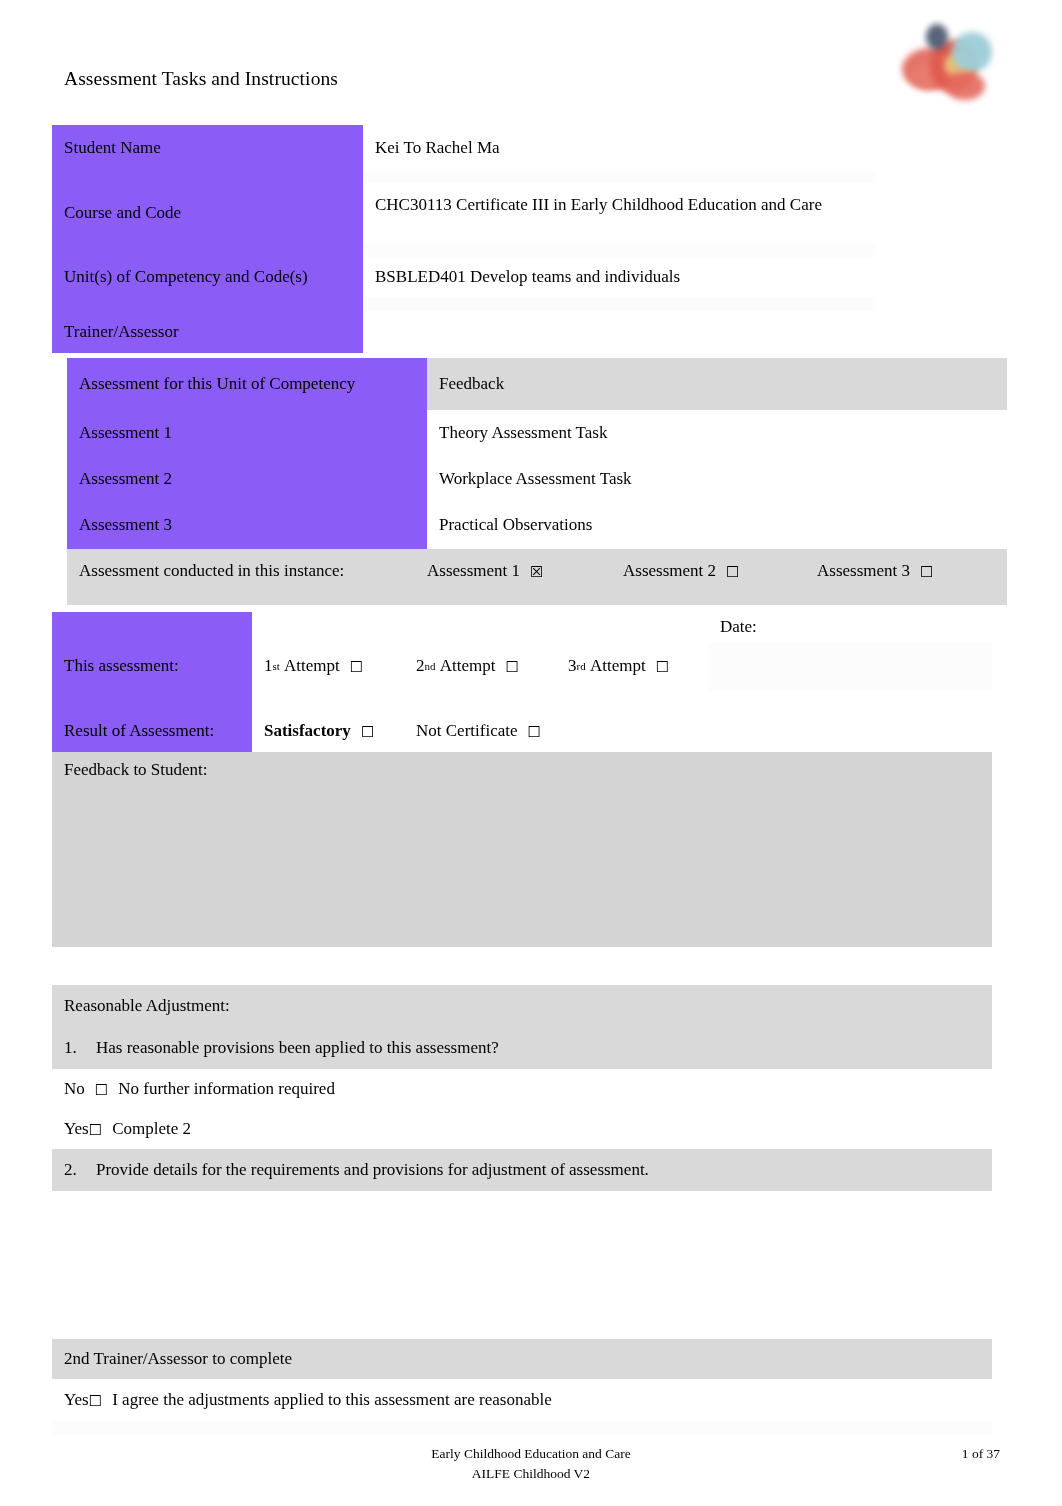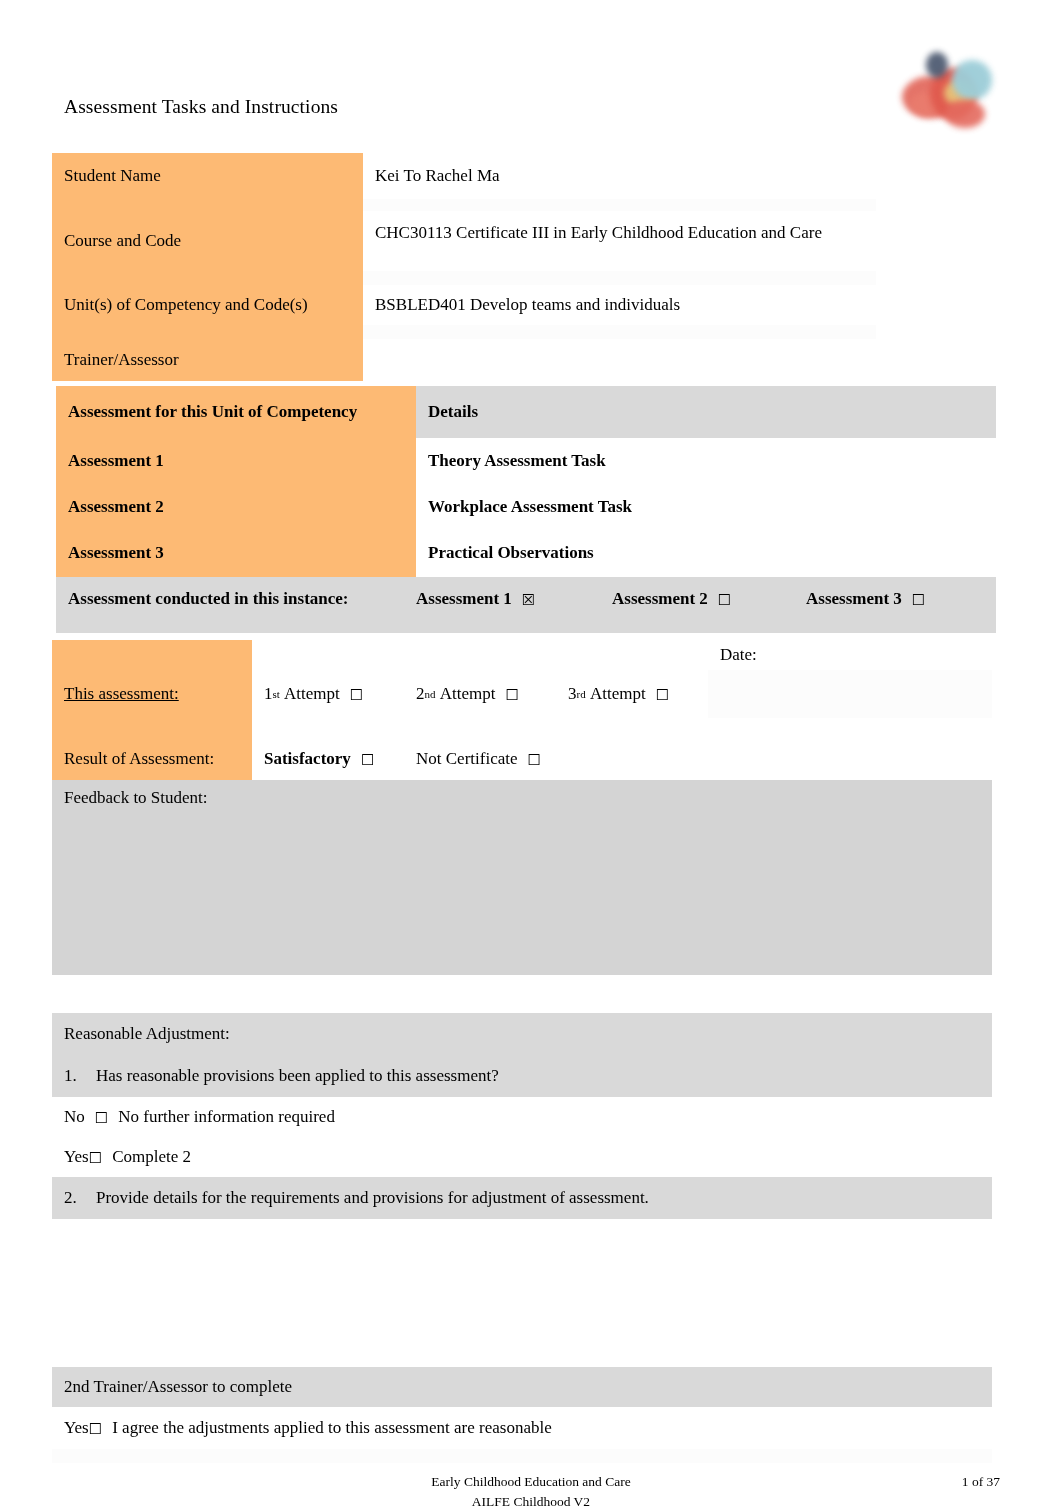--- a/index.html
+++ b/index.html
@@ -13,21 +13,20 @@
     position: relative;
     font-family: "Liberation Serif", "DejaVu Serif", serif;
     color: #000000;
     overflow: hidden;
   }
 
   .page {
     position: absolute;
     inset: 0;
     background: #ffffff;
-    margin-top: 28px;
   }
 
   
   .doc-title {
     position: absolute;
     left: 64px;
     top: 68px;
     font-size: 19.5px;
     letter-spacing: 0.1px;
     white-space: nowrap;
@@ -65,39 +64,39 @@
   }
   .cell {
     box-sizing: border-box;
     padding: 6px 0 6px 12px;
     font-size: 17px;
     line-height: 1.32;
     display: flex;
     align-items: center;
   }
   .cell.top { align-items: flex-start; }
-  .gray  { background: #fdba74; }
+  .gray  { background: #8b5cf6; }
   .gray2 { background: #d9d9d9; }
   .white { background: #ffffff; }
   .sep   { background: #fcfcfc; }
 
   
   #table1 { left: 52px; top: 125px; width: 824px; }
   #table1 .lbl { width: 311px; }
   #table1 .val { width: 513px; }
 
   
-  #table2 { left: 56px; top: 358px; width: 940px; font-weight: bold; }
+  #table2 { left: 67px; top: 358px; width: 940px; }
   #table2 .lbl { width: 360px; }
   #table2 .val { width: 580px; }
   #table2 .full { width: 940px; }
 
   
   #table3 { left: 52px; top: 612px; width: 940px; }
-  #table3 .c-lbl  { width: 200px; text-decoration: underline; }
+  #table3 .c-lbl  { width: 200px; }
   #table3 .c-a1   { width: 152px; }
   #table3 .c-a2   { width: 152px; }
   #table3 .c-a3   { width: 152px; }
   #table3 .c-date { width: 284px; }
   #table3 .c-res  { width: 200px; text-align: center; }
   #table3 .c-sat  { width: 152px; font-weight: bold; }
   #table3 .c-nsat { width: 588px; }
   .feedback-block {
     width: 940px;
     background: #d4d4d4;
@@ -201,21 +200,21 @@
     </div>
     <div class="row">
       <div class="cell gray lbl" style="height:42px">Trainer/Assessor</div>
       <div class="cell white val" style="height:42px"></div>
     </div>
   </div>
 
   <div class="tbl" id="table2">
     <div class="row">
       <div class="cell gray lbl" style="height:52px">Assessment for this Unit of Competency</div>
-      <div class="cell gray2 val" style="height:52px">Details</div>
+      <div class="cell gray2 val" style="height:52px">Feedback</div>
     </div>
     <div class="row">
       <div class="cell gray lbl" style="height:46px">Assessment 1</div>
       <div class="cell white val" style="height:46px">Theory Assessment Task</div>
     </div>
     <div class="row">
       <div class="cell gray lbl" style="height:46px">Assessment 2</div>
       <div class="cell white val" style="height:46px">Workplace Assessment Task</div>
     </div>
     <div class="row">

